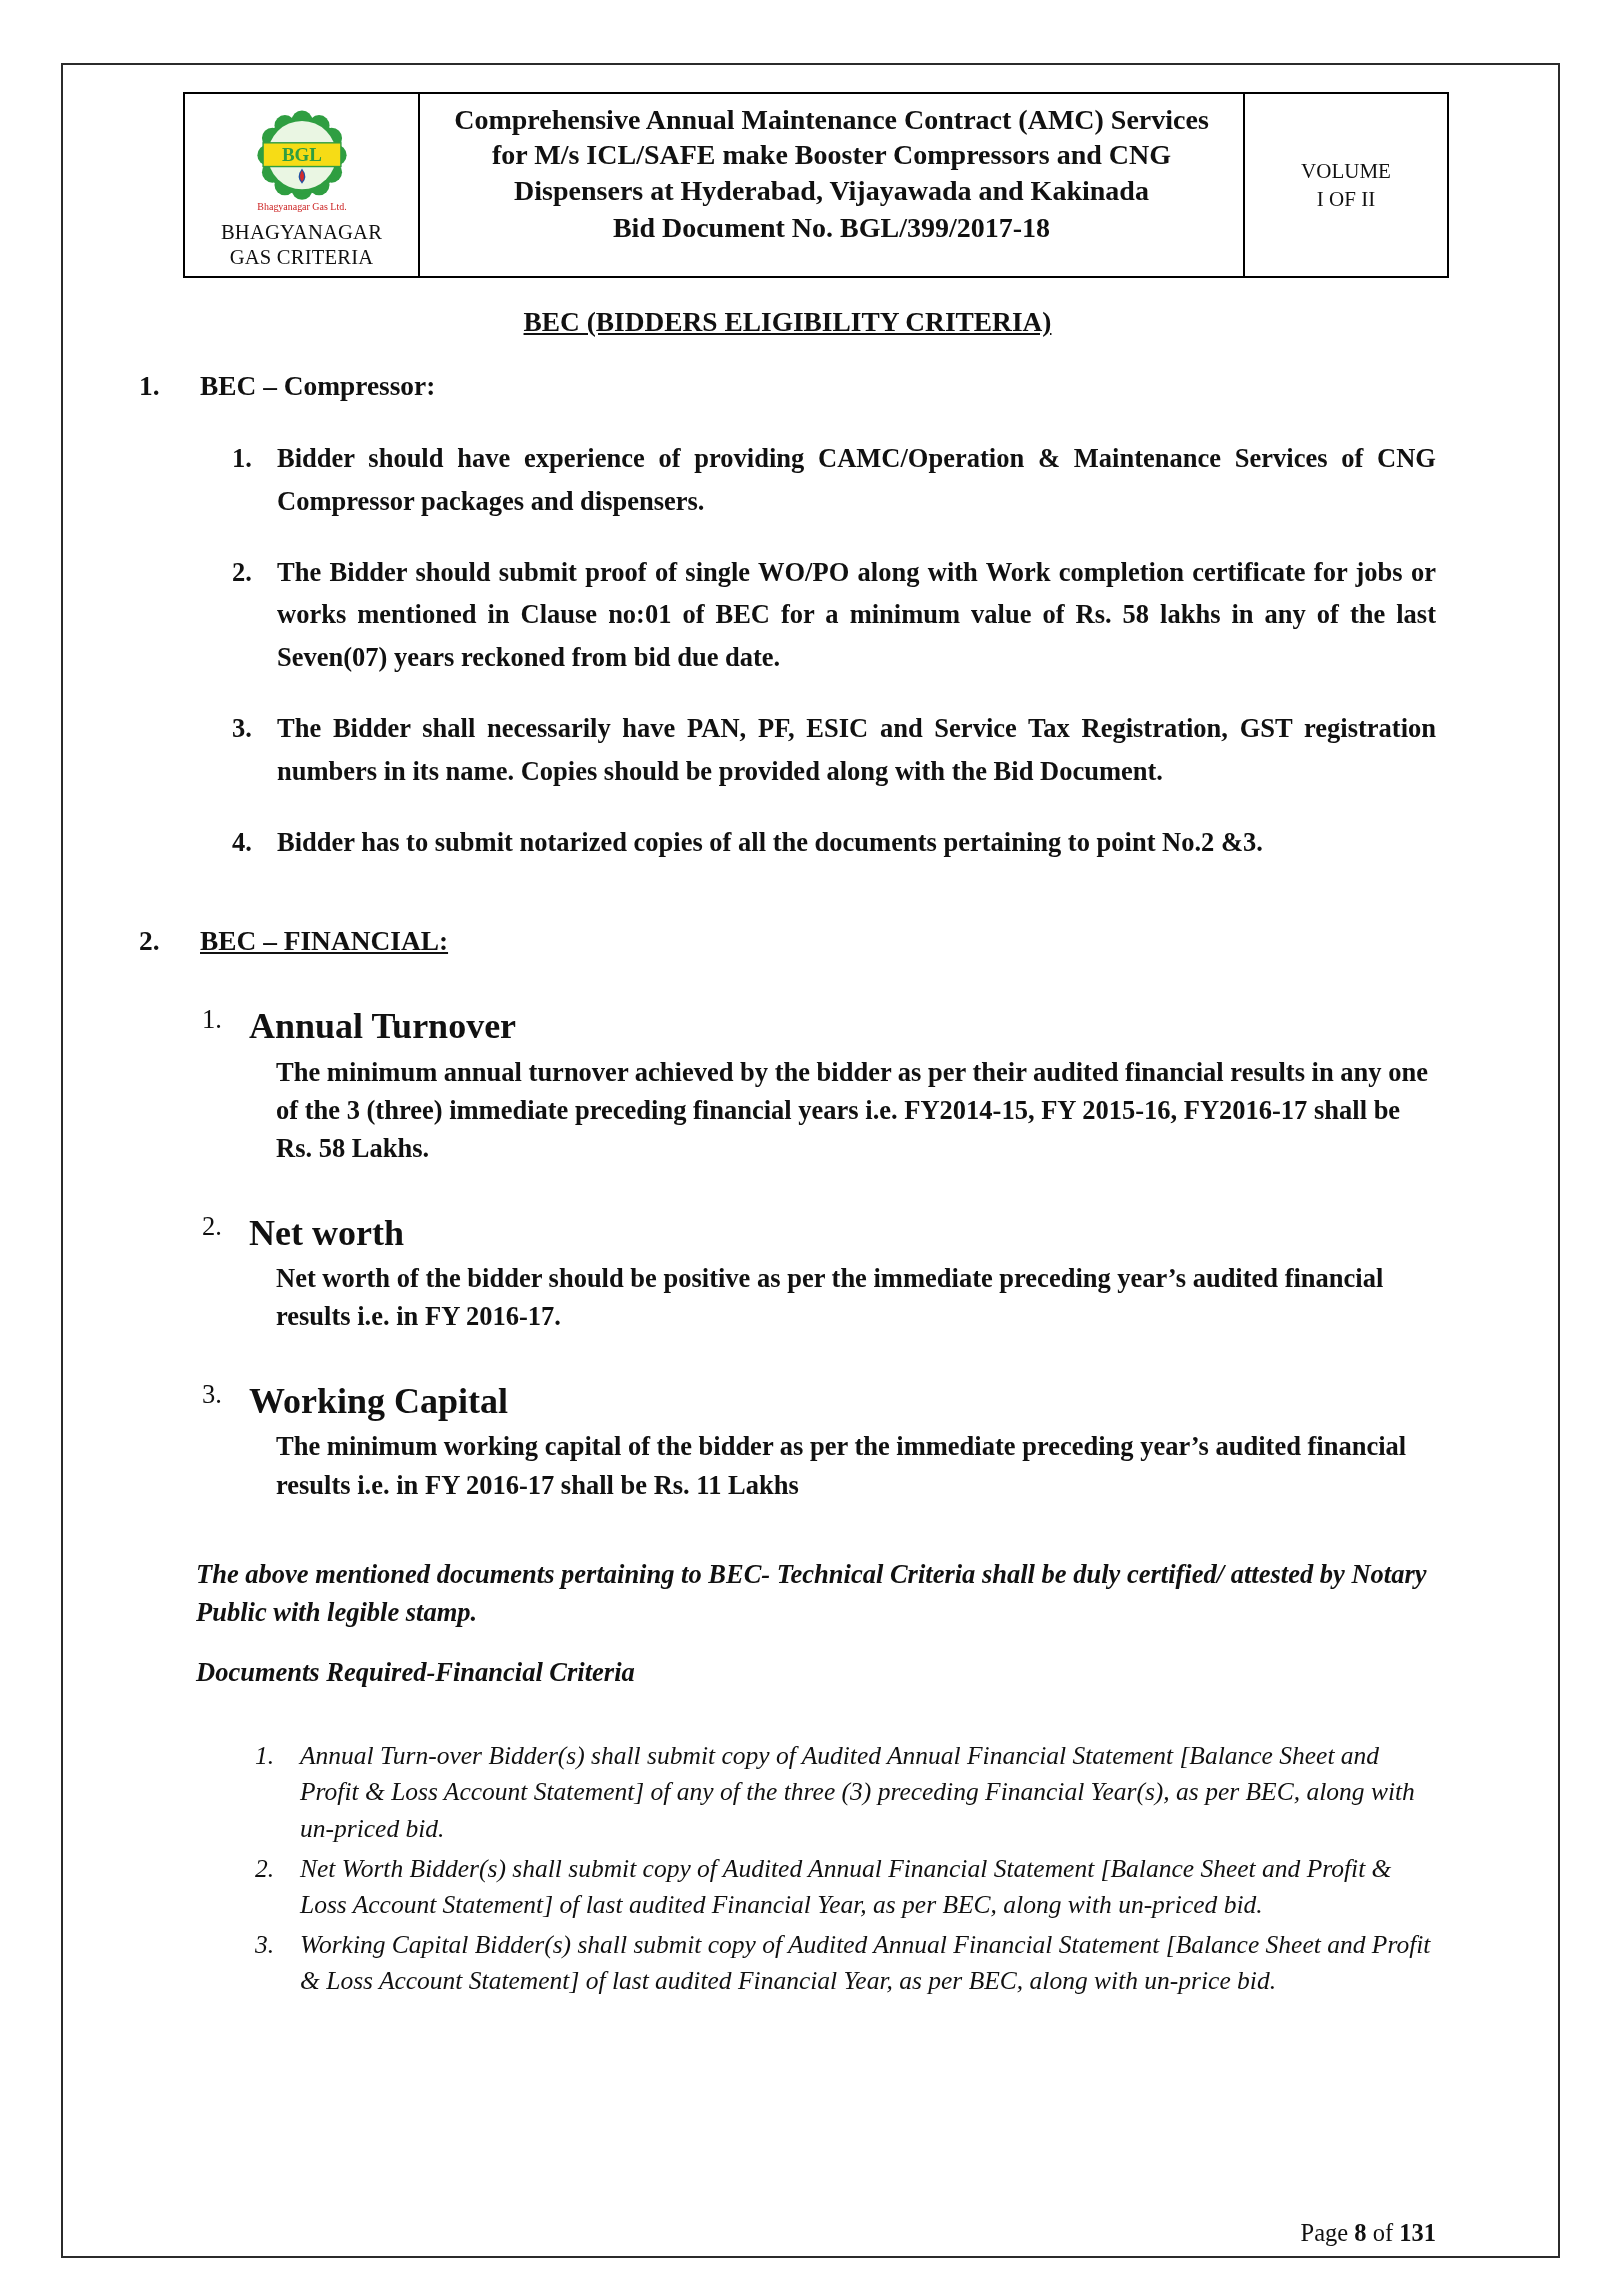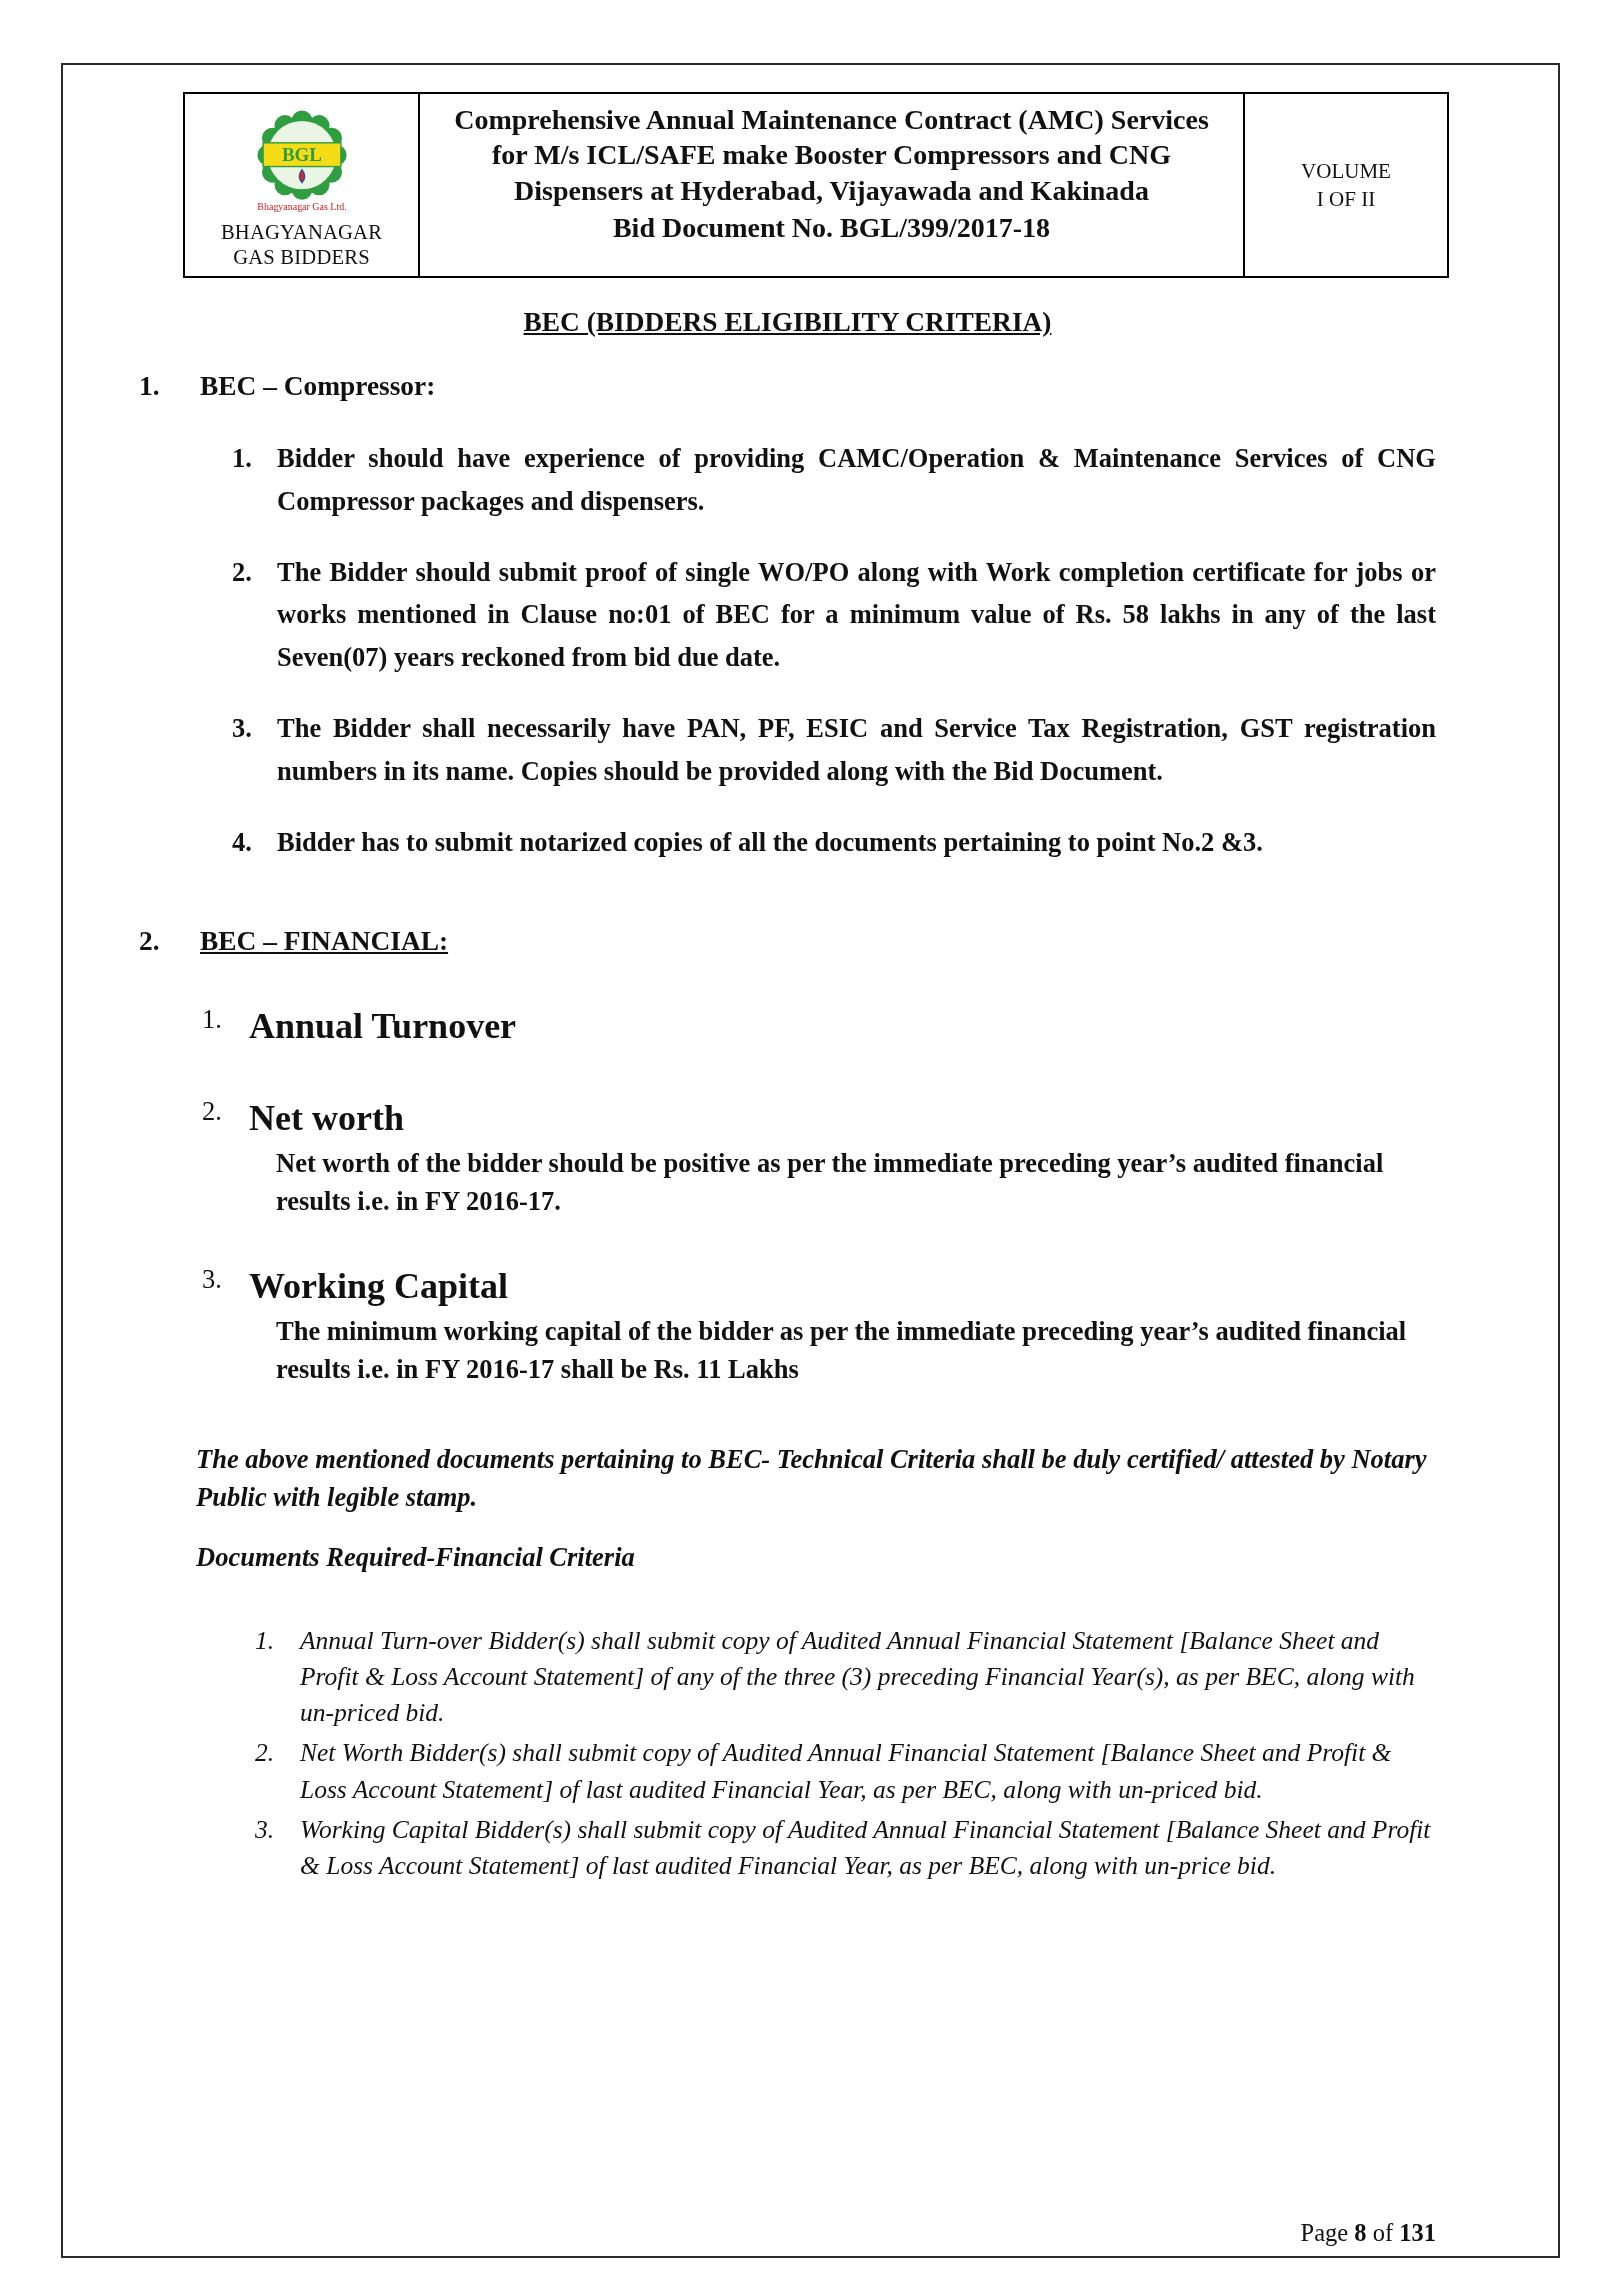--- a/index.html
+++ b/index.html
@@ -164,21 +164,21 @@
           </g>
           <circle cx="60" cy="56" r="36" fill="#eaf6e3"></circle>
           <path d="M60 70 q7 9 0 16 q-7 -7 0 -16" fill="#1f4fa3"></path>
           <path d="M60 72 q4.5 7 0 12 q-4.5 -5 0 -12" fill="#d42b2b"></path>
           <rect x="19" y="43" width="82" height="25" fill="#f6dc16" stroke="#2f9e41" stroke-width="1.5"></rect>
           <text x="60" y="62.5" text-anchor="middle" font-family="Liberation Serif, serif" font-weight="bold" font-size="20" fill="#2f9e41">BGL</text>
           <text x="60" y="114" text-anchor="middle" font-family="Liberation Serif, serif" font-size="10.5" fill="#cc2222">Bhagyanagar Gas Ltd.</text>
         </svg>
         <div class="org-name">
           <div>BHAGYANAGAR</div>
-          <div>GAS BIDDERS</div>
+          <div>GAS CRITERIA</div>
         </div>
       </div>
 
       <div class="title-cell">
         <div class="doc-title">Comprehensive Annual Maintenance Contract (AMC) Services for M/s ICL/SAFE make Booster Compressors and CNG Dispensers at Hyderabad, Vijayawada and Kakinada</div>
         <div class="bid-no">Bid Document No. BGL/399/2017-18</div>
       </div>
 
       <div class="volume-cell">
         <div>VOLUME</div>
@@ -218,20 +218,21 @@
         <span class="sec-num">2.</span>
         <span class="u">BEC – FINANCIAL:</span>
       </div>
 
       <div class="fin-list">
         <div class="fin-item">
           <div class="fin-head">
             <span class="num">1.</span>
             <span class="ttl">Annual Turnover</span>
           </div>
+          <div class="fin-body">The minimum annual turnover achieved by the bidder as per their audited financial results in any one of the 3 (three) immediate preceding financial years i.e. FY2014-15, FY 2015-16, FY2016-17 shall be Rs. 58 Lakhs.</div>
         </div>
         <div class="fin-item">
           <div class="fin-head">
             <span class="num">2.</span>
             <span class="ttl">Net worth</span>
           </div>
           <div class="fin-body">Net worth of the bidder should be positive as per the immediate preceding year’s audited financial results i.e. in FY 2016-17.</div>
         </div>
         <div class="fin-item">
           <div class="fin-head">

